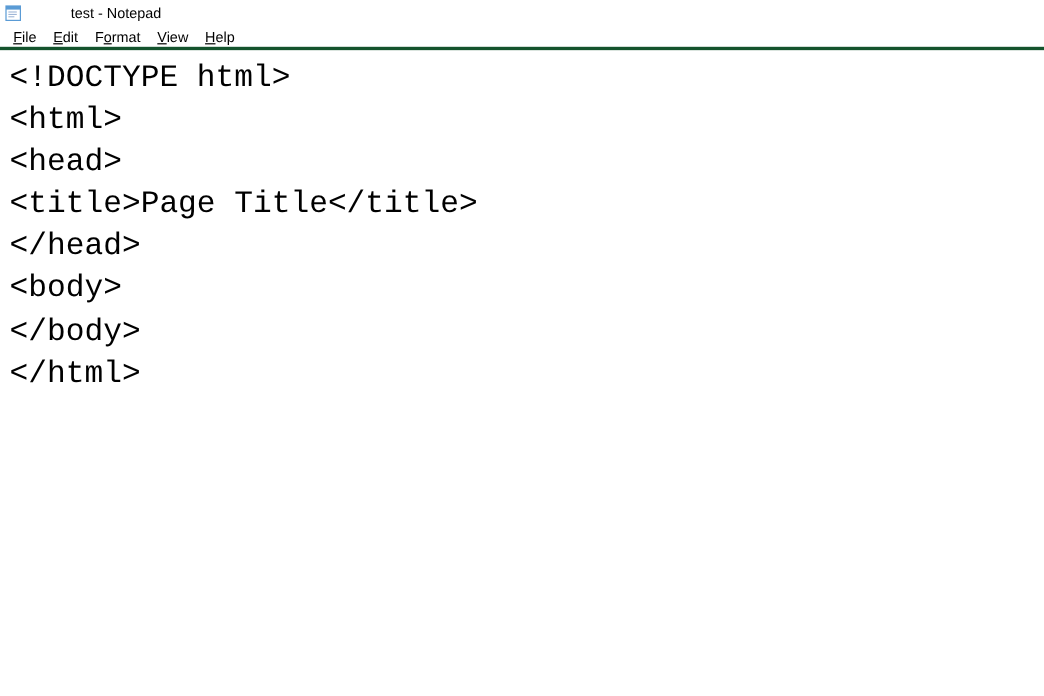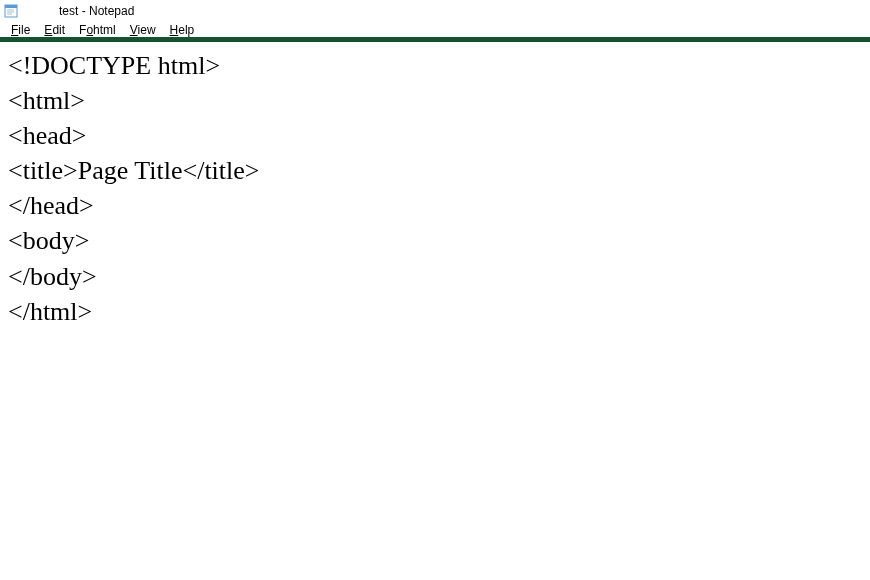--- a/index.html
+++ b/index.html
@@ -28,39 +28,39 @@
       width: 14px;
       height: 14px;
       margin-right: 5px;
       display: inline-flex;
       align-items: center;
       justify-content: center;
     }
     .menu-bar {
       height: 20px;
       background: #ffffff;
-      border-bottom: 5px solid #14532d;
+      border-bottom: 3px solid #14532d;
       display: flex;
       align-items: center;
       padding-left: 4px;
       font-size: 12px;
     }
     .menu-item {
       padding: 2px 7px;
       cursor: default;
       color: #000000;
     }
     .menu-underline {
       text-decoration: underline;
     }
     .editor {
       width: 100%;
       height: calc(100% - 42px);
       padding: 6px 8px;
-      font-family: Liberation Serif, serif;
+      font-family: Liberation Mono, monospace;
       font-size: 26px;
       line-height: 1.35;
       white-space: pre;
       color: #000000;
       background: #ffffff;
       border: none;
       outline: none;
       overflow: auto;
       position: relative;
     }
@@ -77,21 +77,21 @@
       <line x1="3" y1="8" x2="10" y2="8" stroke="#8faad0" stroke-width="0.8"></line>
       <line x1="3" y1="10" x2="8" y2="10" stroke="#8faad0" stroke-width="0.8"></line>
     </svg>
   </span>
   <span>test - Notepad</span>
 </div>
 
 <div class="menu-bar">
   <div class="menu-item"><span class="menu-underline">F</span><span>ile</span></div>
   <div class="menu-item"><span class="menu-underline">E</span><span>dit</span></div>
-  <div class="menu-item"><span>F</span><span class="menu-underline">o</span><span>html</span></div>
+  <div class="menu-item"><span>F</span><span class="menu-underline">o</span><span>rmat</span></div>
   <div class="menu-item"><span class="menu-underline">V</span><span>iew</span></div>
   <div class="menu-item"><span class="menu-underline">H</span><span>elp</span></div>
 </div>
 
 <div class="editor"><span>&lt;!DOCTYPE html&gt;
 &lt;html&gt;
 &lt;head&gt;
 &lt;title&gt;Page Title&lt;/title&gt;
 &lt;/head&gt;
 &lt;body&gt;

